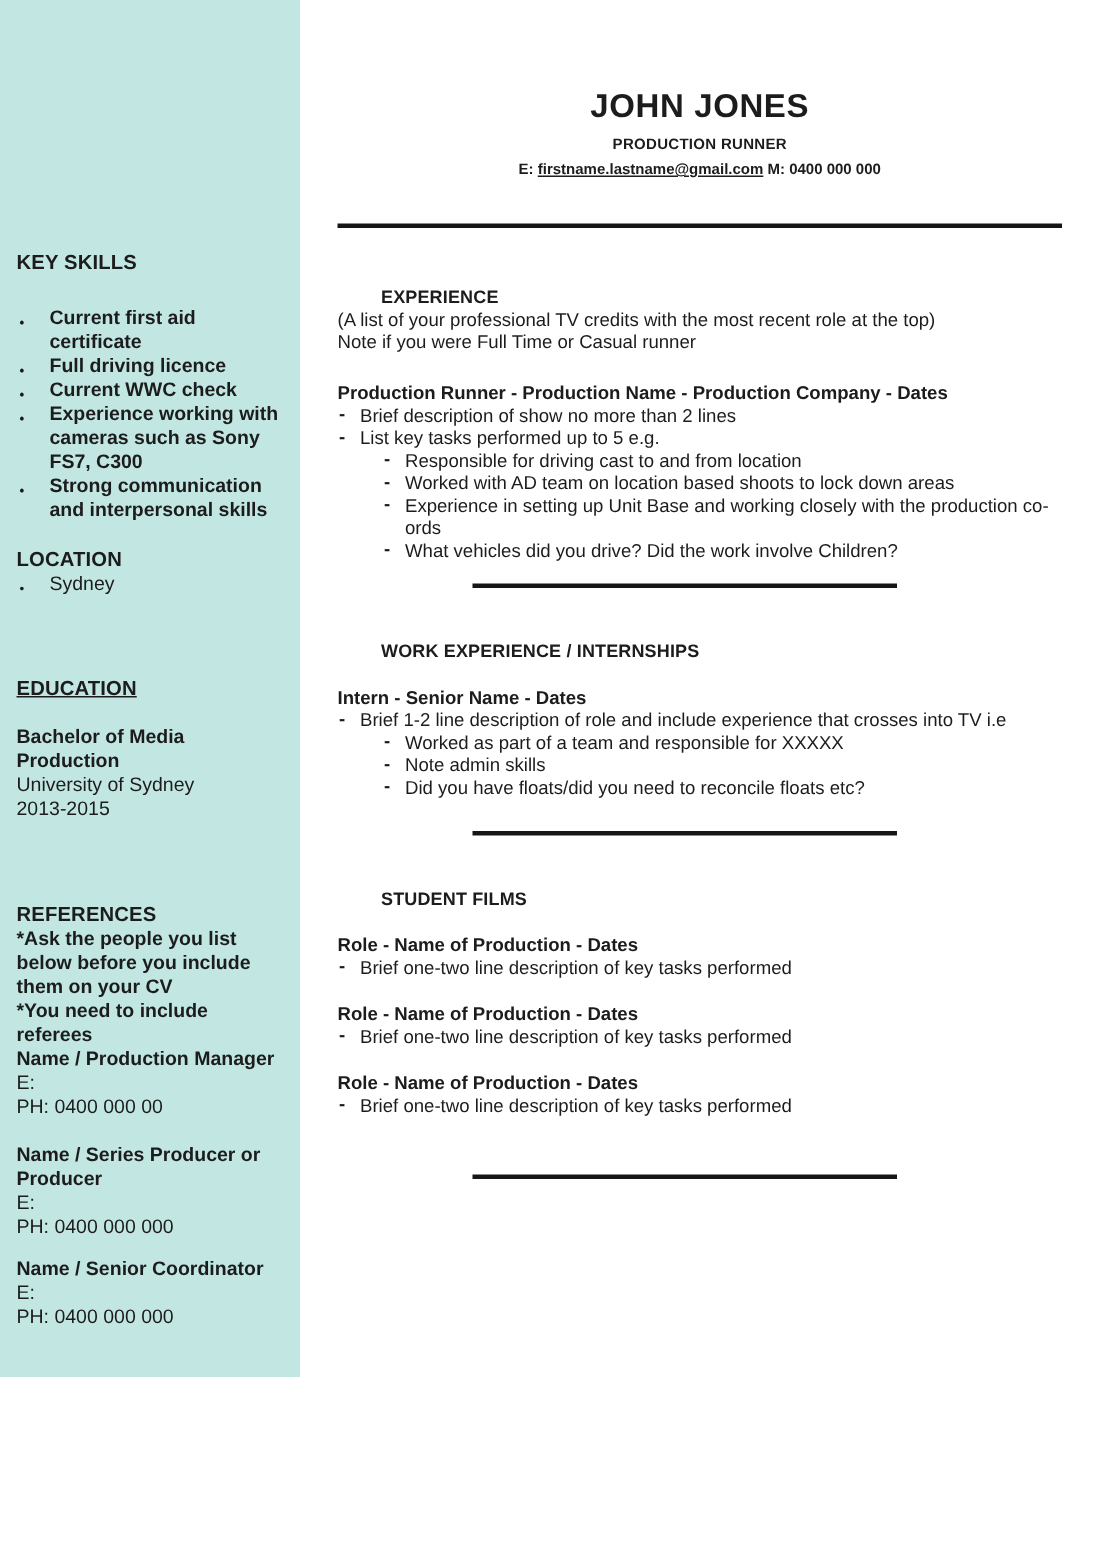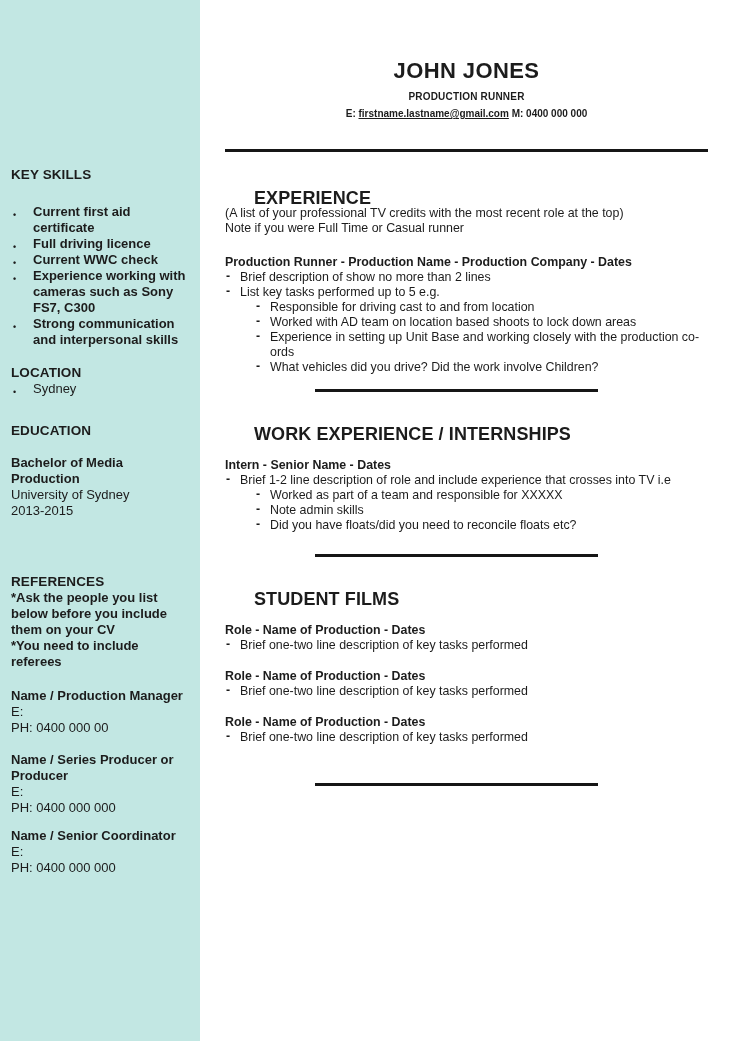--- a/index.html
+++ b/index.html
@@ -7,52 +7,52 @@
     width:736px;height:1041px;position:relative;overflow:hidden;
     background:#ffffff;color:#1c1c1c;
     font-family:"Liberation Sans","DejaVu Sans",sans-serif;
     -webkit-font-smoothing:antialiased;
   }
   p,h1,h2,h3,ul{margin:0;padding:0;}
   ul{list-style:none;}
 
   
   .sidebar{
-    position:absolute;left:0;top:0;width:200px;height:1041px;
+    position:absolute;left:0;top:0;width:200px;height:918px;
     background:#c2e7e3;box-sizing:border-box;
     padding:167px 8px 0 11px;
     font-size:13px;line-height:16px;
   }
   .sidebar h3{font-size:13.5px;font-weight:bold;line-height:16px;letter-spacing:.1px;}
   .dots li{position:relative;padding-left:22px;}
   .dots li::before{content:"•";position:absolute;left:2px;top:3px;font-size:9px;}
   .skills-list{margin-top:21px;font-weight:bold;}
   .loc-heading{margin-top:17px;}
-  .edu-heading{margin-top:26px;}
+  .edu-heading{margin-top:54px;text-decoration:underline;}
   .edu-degree{margin-top:16px;font-weight:bold;}
   .ref-heading{margin-top:55px;}
   .ref-note{font-weight:bold;}
-  .ref{margin-top:18px;}
+  .ref{}
   .ref2{margin-top:16px;}
   .ref3{margin-top:12px;}
   .ref-name{font-weight:bold;}
 
   
   .main{
     position:absolute;left:225px;top:0;width:483px;
     font-size:12.4px;line-height:15px;
   }
   .head{text-align:center;}
   .head h1{font-size:22px;line-height:30px;font-weight:bold;margin-top:56px;letter-spacing:.4px;}
   .head .subtitle{font-size:10px;font-weight:bold;margin-top:3px;letter-spacing:.2px;}
   .head .contact{font-size:10px;font-weight:bold;margin-top:2px;}
   .head .contact .email{text-decoration:underline;color:inherit;cursor:pointer;}
   .rule-full{height:3px;background:#161616;margin-top:28px;}
 
-  .section-heading{font-size:18px;font-weight:bold;line-height:16px;letter-spacing:.1px;padding-left:29px;}
+  .section-heading{font-size:12px;font-weight:bold;line-height:16px;letter-spacing:.1px;padding-left:29px;}
   #sec-experience{margin-top:38px;}
   #sec-work{margin-top:34px;}
   #sec-student{margin-top:34px;}
   #sec-other{margin-top:33px;}
 
   .job{margin-top:16px;}
   .job.first{margin-top:19px;}
   .job.tight{margin-top:14px;}
   .job-title{font-weight:bold;}
 

